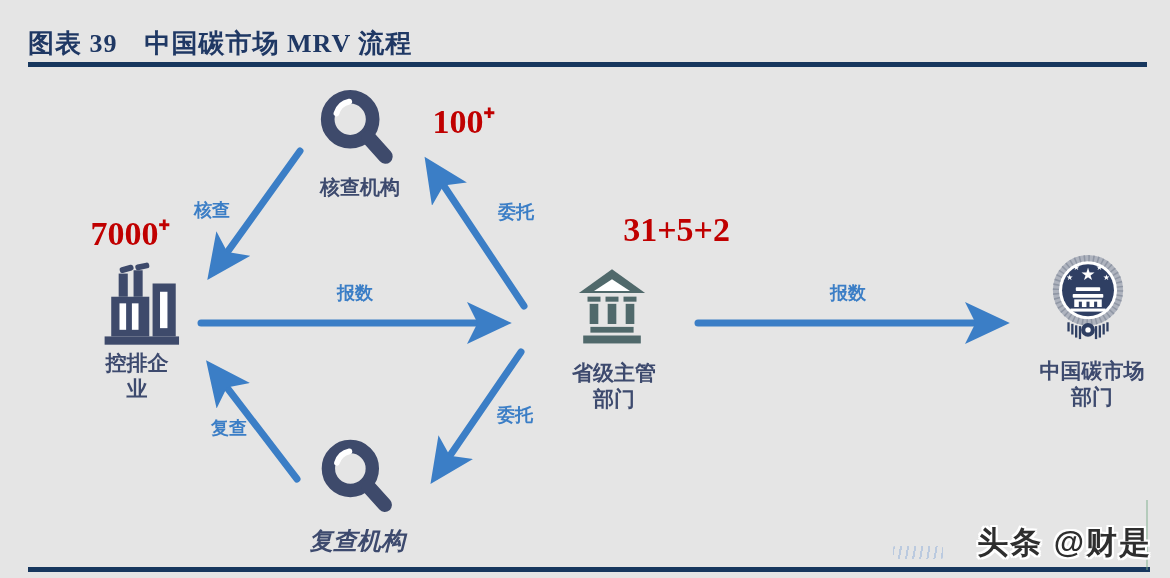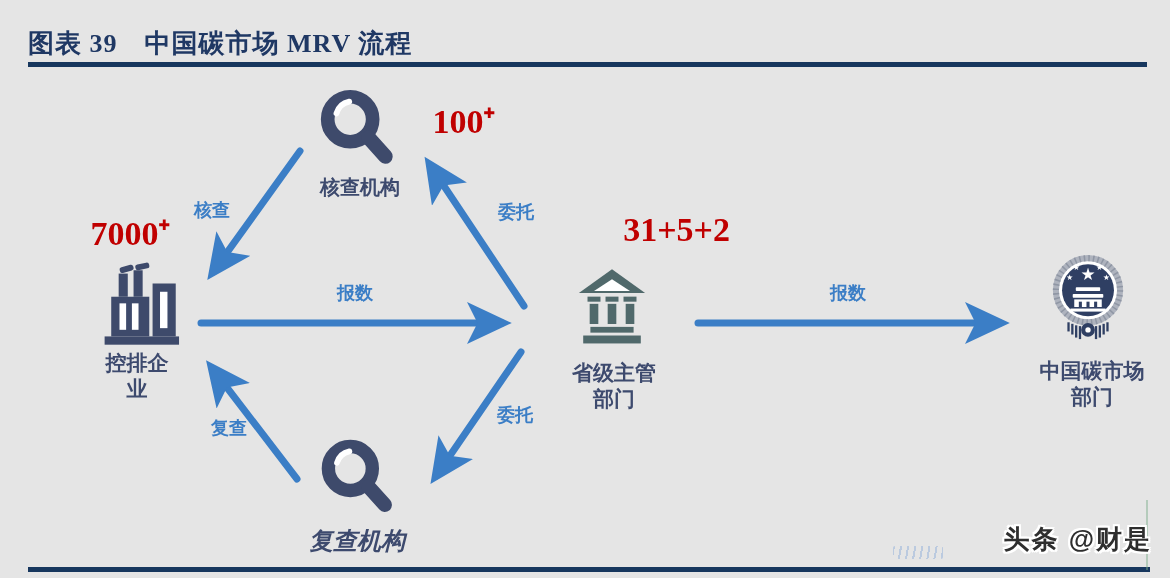--- a/index.html
+++ b/index.html
@@ -26,21 +26,21 @@
   }
   .edge-label {
     position:absolute; color:#3B7EC6; font-weight:bold; font-size:18px;
     text-align:center; width:120px; line-height:1; white-space:nowrap;
   }
   .icon { position:absolute; }
   svg.arrows { position:absolute; left:0; top:0; pointer-events:none; }
 
   .watermark {
     position:absolute; top:522px; right:18px;
-    font-size:26px; font-weight:bold; color:#2e2e2e; letter-spacing:2px;
+    font-size:31px; font-weight:bold; color:#2e2e2e; letter-spacing:2px;
     text-shadow:-2px -2px 0 #fff, 2px -2px 0 #fff, -2px 2px 0 #fff, 2px 2px 0 #fff,
                  0 -2px 0 #fff, 0 2px 0 #fff, -2px 0 0 #fff, 2px 0 0 #fff;
     white-space:nowrap;
   }
   .wm-remnant {
     position:absolute; left:893px; top:546px; width:50px; height:13px; opacity:.55;
     background:repeating-linear-gradient(100deg, rgba(90,140,210,.55) 0 2px, transparent 2px 7px);
     border-radius:2px;
   }
   .edge-artifact {

